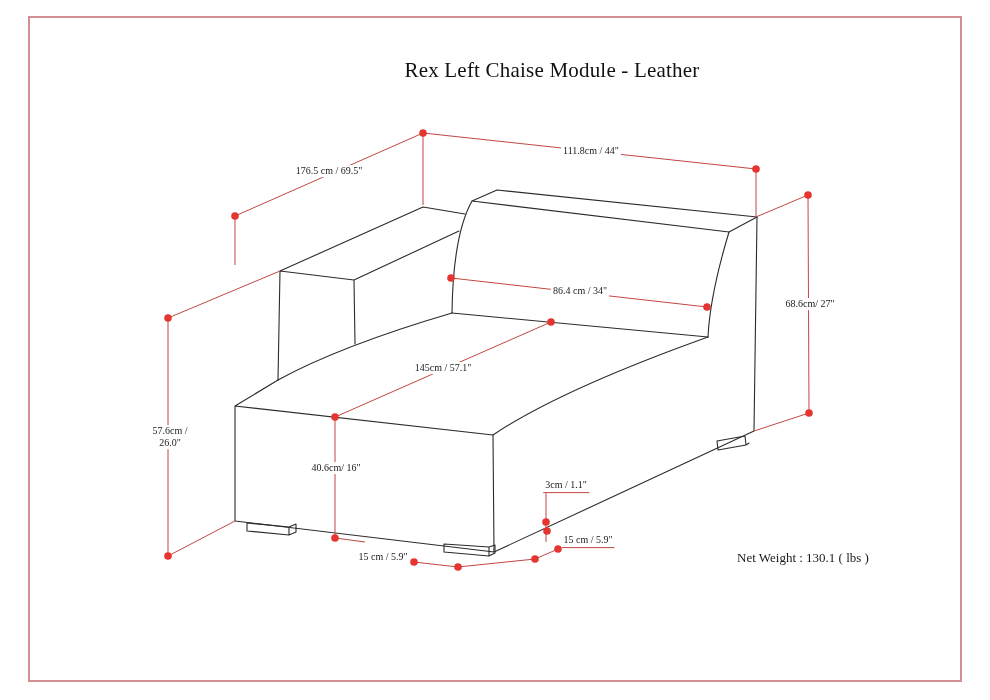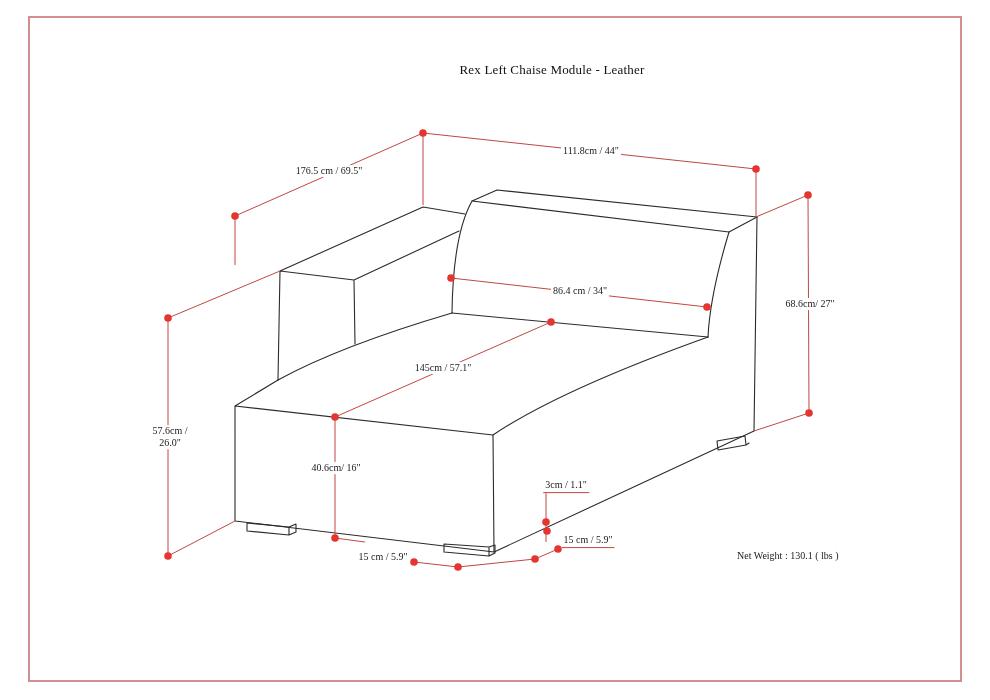--- a/index.html
+++ b/index.html
@@ -1,29 +1,29 @@
 <!DOCTYPE html>
 <html><head>
 <meta charset="utf-8">
 <style>
   html,body{margin:0;padding:0;background:#ffffff;}
   .page{position:relative;width:990px;height:700px;background:#ffffff;overflow:hidden;
         font-family:"Liberation Serif", serif;}
   .page-border{position:absolute;left:28px;top:16px;width:934px;height:666px;
                box-sizing:border-box;border:2px solid #d18f8f;}
   .diagram-title{position:absolute;left:552px;top:70px;transform:translate(-50%,-50%);
-                 font-size:13px;color:#111;white-space:nowrap;letter-spacing:.2px;font-family:Liberation Serif, serif;}
+                 font-size:21px;color:#111;white-space:nowrap;letter-spacing:.2px;font-family:Liberation Serif, serif;}
   .drawing{position:absolute;left:0;top:0;}
   .labels{position:absolute;left:0;top:0;width:990px;height:700px;pointer-events:none;}
   .dim-label{position:absolute;transform:translate(-50%,-50%);
              font-family:"Liberation Serif", serif;font-size:10px;line-height:1.18;
              color:#1a1a1a;background:#ffffff;padding:0 2px;white-space:pre-line;
              text-align:center;}
   .dim-label.underline{border-bottom:1px solid #c14743;padding-bottom:1px;}
-  .net-weight{position:absolute;left:737px;top:550px;font-size:10px;color:#1a1a1a;
+  .net-weight{position:absolute;left:737px;top:550px;font-size:13px;color:#1a1a1a;
               white-space:nowrap;}
 </style>
 </head>
 <body>
 
 <div class="page">
 
   <div class="page-border"></div>
 
   <div class="diagram-title">Rex Left Chaise Module - Leather</div>

